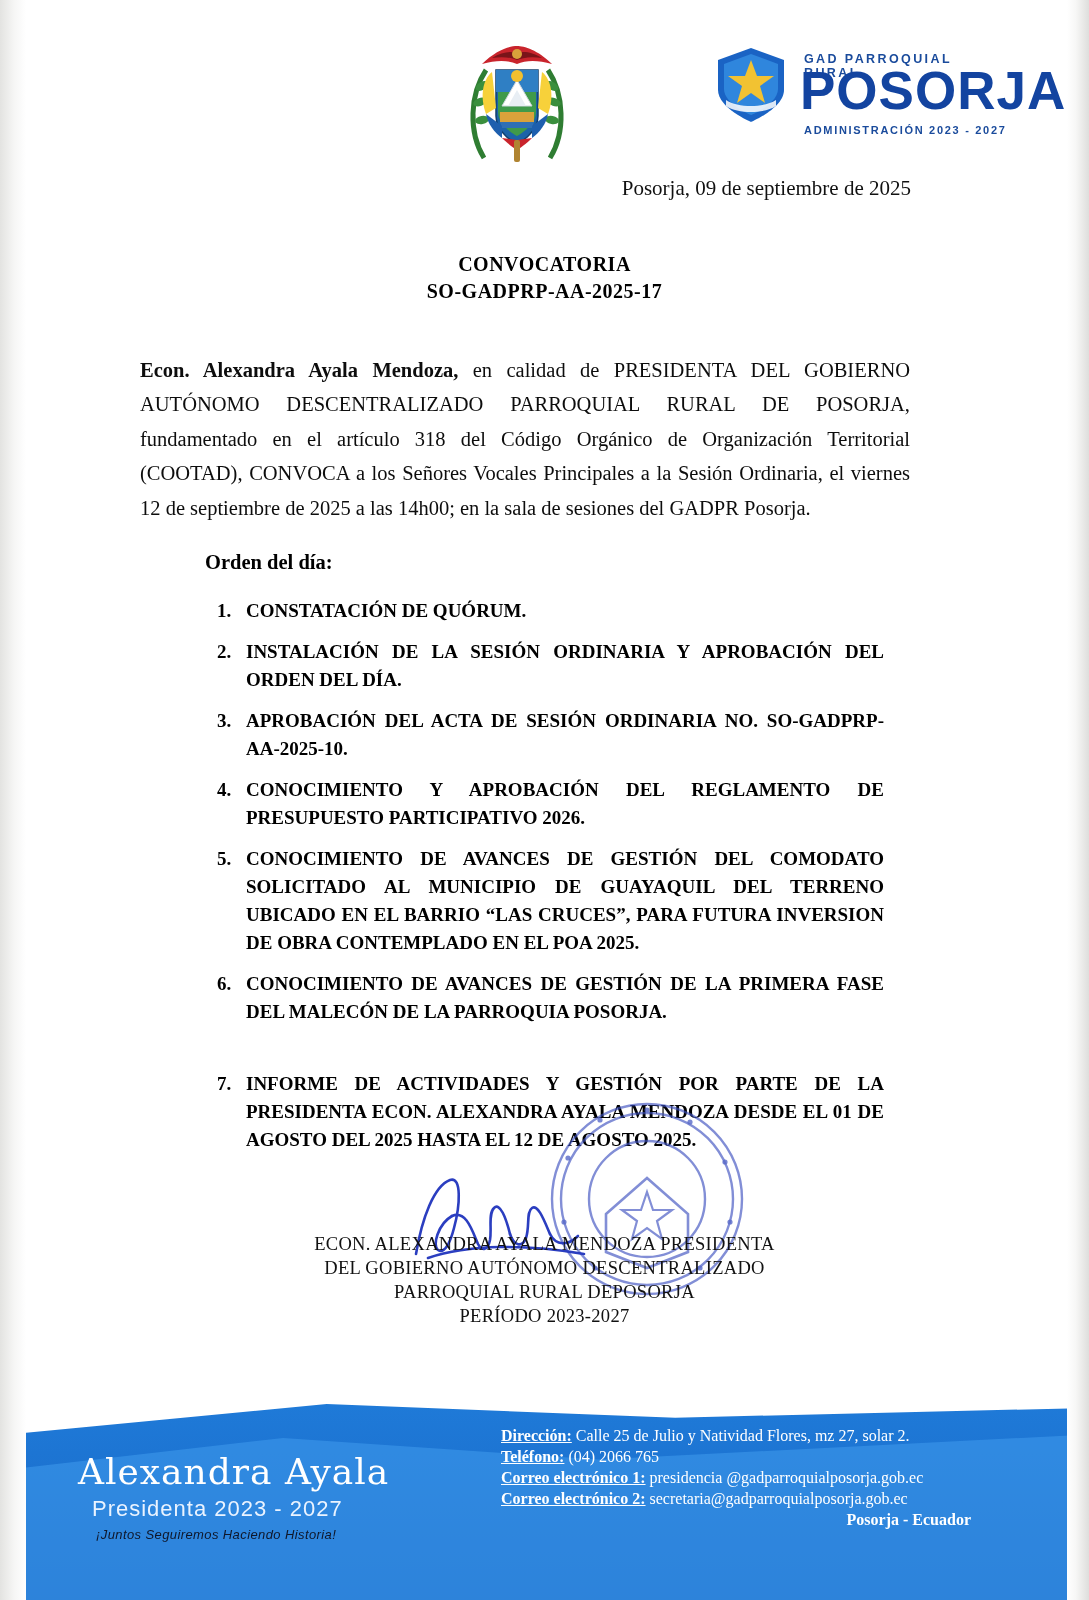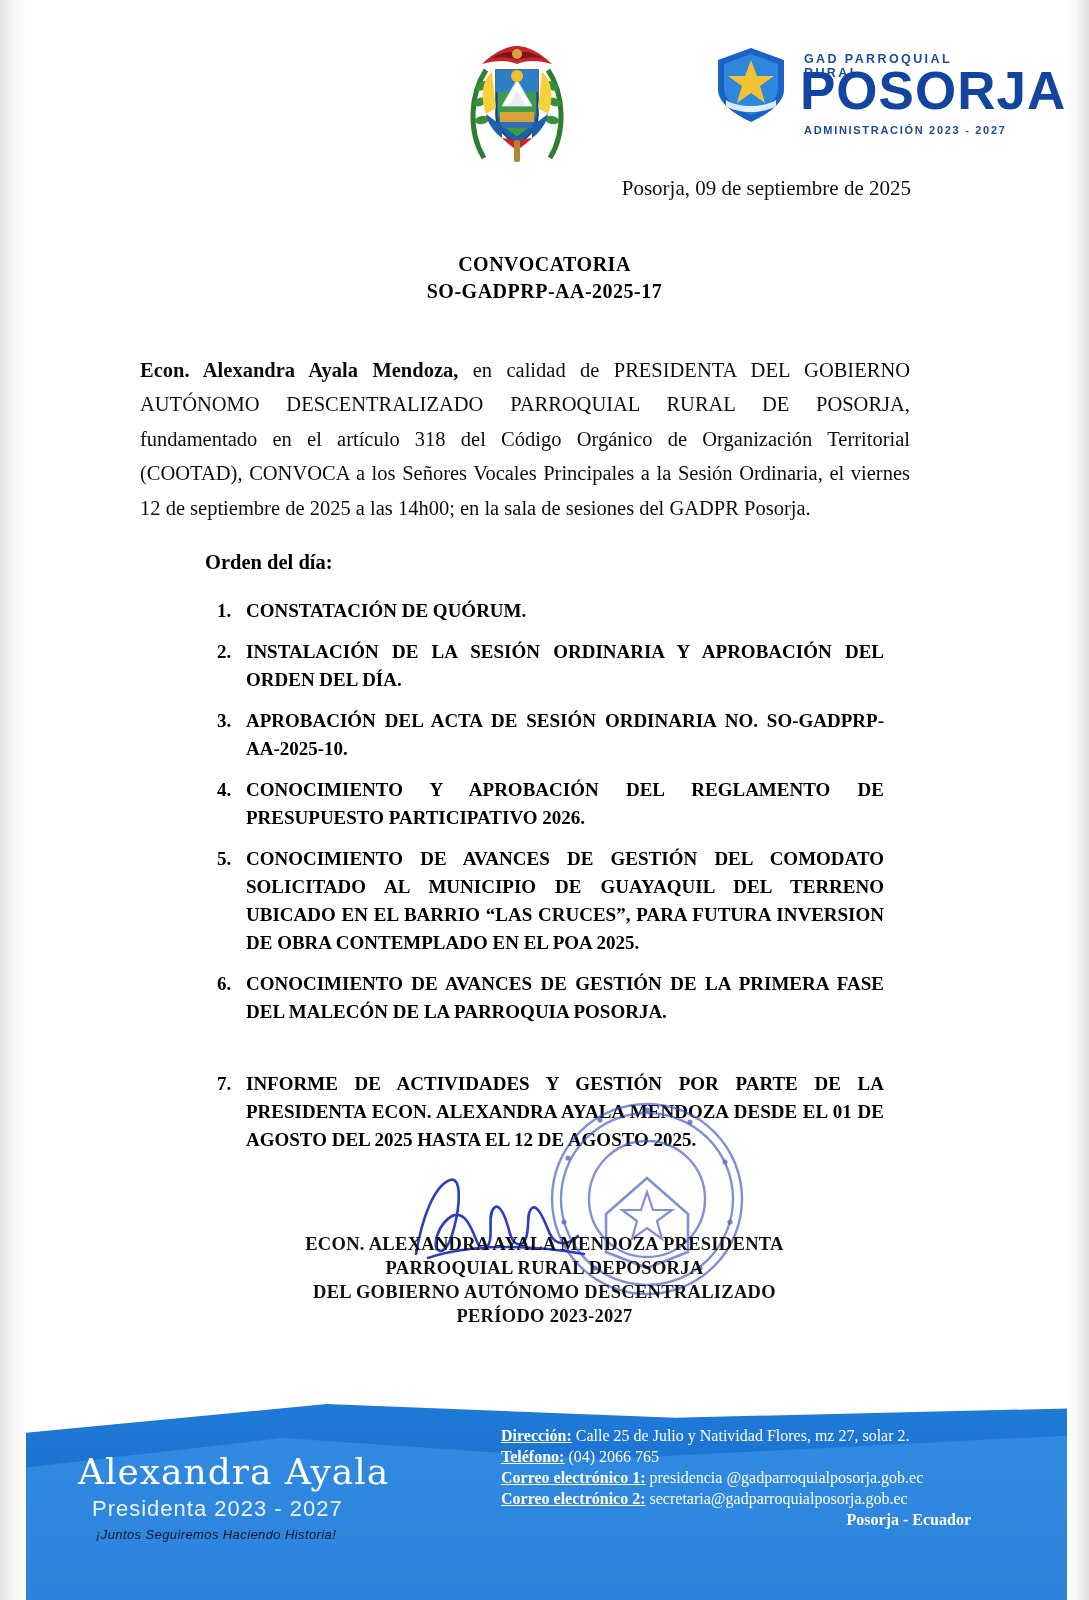--- a/index.html
+++ b/index.html
@@ -185,21 +185,21 @@
     height: 215px;
     opacity: 0.85;
   }
   .sign-text {
     position: absolute;
     top: 92px;
     left: 0;
     width: 100%;
     text-align: center;
     font-size: 18.5px;
-    font-weight: bold;
+    font-weight: normal;
     line-height: 24px;
     color: #111;
     letter-spacing: 0.3px;
   }
 
   
   .footer {
     position: absolute;
     left: 0;
     bottom: 0;
@@ -381,22 +381,22 @@
         <path d="M8 96 C14 60 26 28 42 22 C54 18 52 48 46 70 C42 86 36 96 30 92 C24 88 30 66 44 58"></path>
         <path d="M44 58 C58 52 64 72 70 86 C74 94 80 92 82 82 C84 70 80 56 86 50 C92 44 98 60 102 76"></path>
         <path d="M102 76 C106 88 114 90 118 80 C122 68 118 54 124 50 C130 46 136 62 142 76"></path>
         <path d="M142 76 C148 88 160 88 170 78"></path>
         <path d="M20 100 C60 86 120 86 176 96"></path>
       </g>
     </svg>
 
     <div class="sign-text">
       <div>ECON. ALEXANDRA AYALA MENDOZA PRESIDENTA</div>
+      <div>DEL GOBIERNO AUTÓNOMO DESCENTRALIZADO</div>
       <div>PARROQUIAL RURAL DEPOSORJA</div>
-      <div>DEL GOBIERNO AUTÓNOMO DESCENTRALIZADO</div>
       <div>PERÍODO 2023-2027</div>
     </div>
   </div>
 
   <div class="footer">
     <div class="footer-band"></div>
     <div class="footer-band2"></div>
 
     <div class="sig-name">Alexandra Ayala</div>
     <div class="sig-role">Presidenta 2023 - 2027</div>

